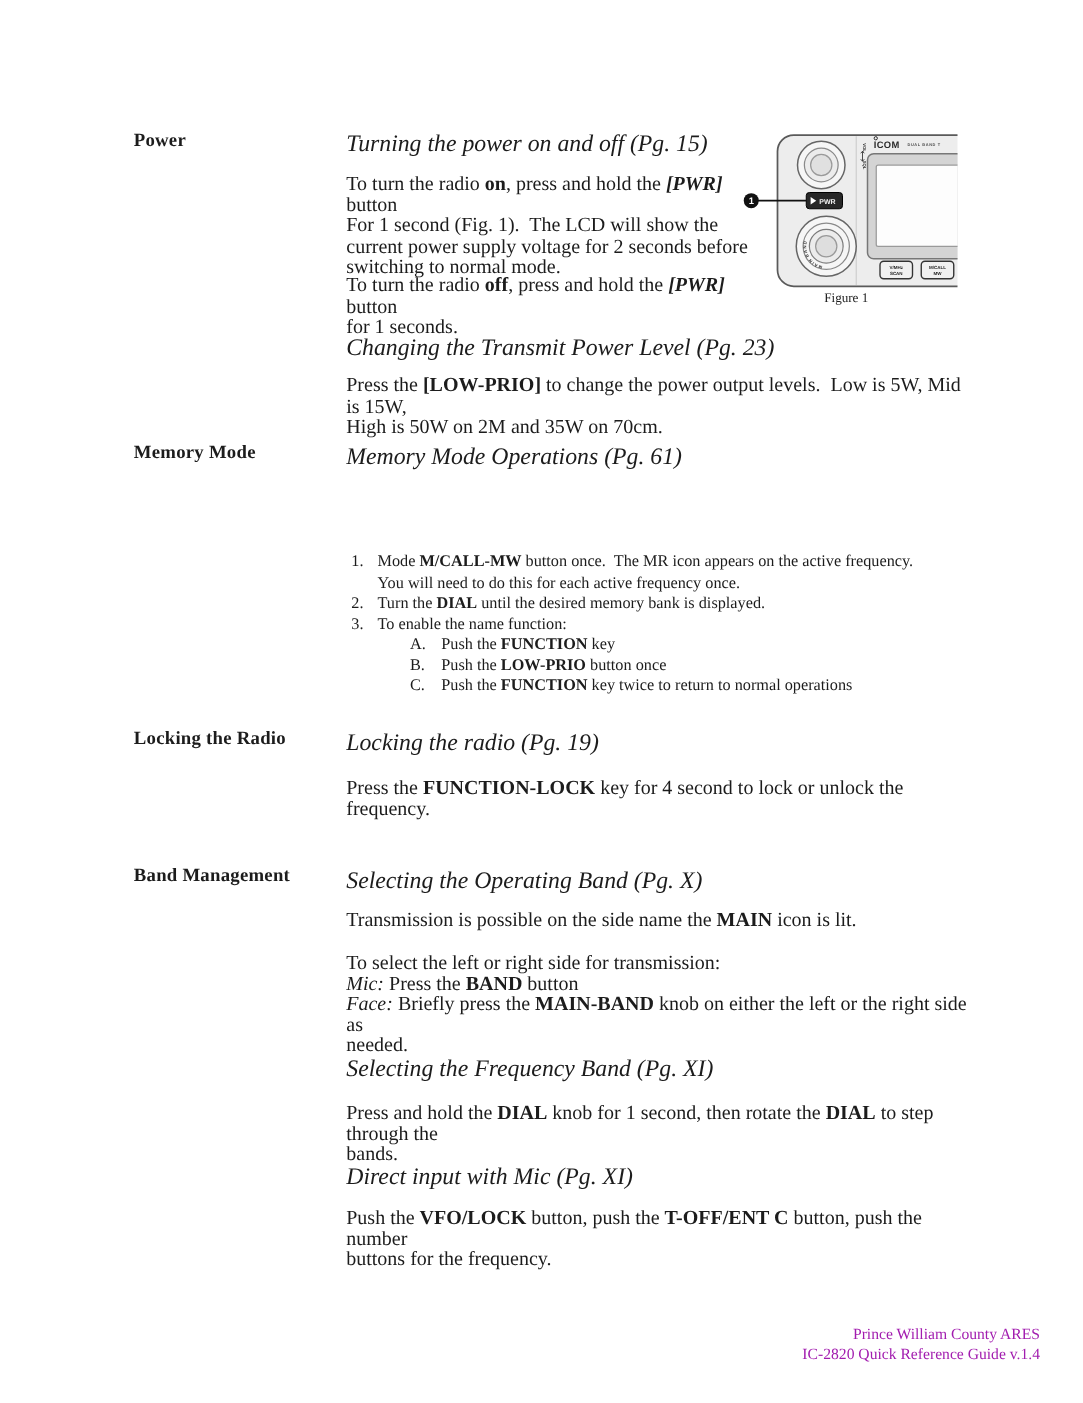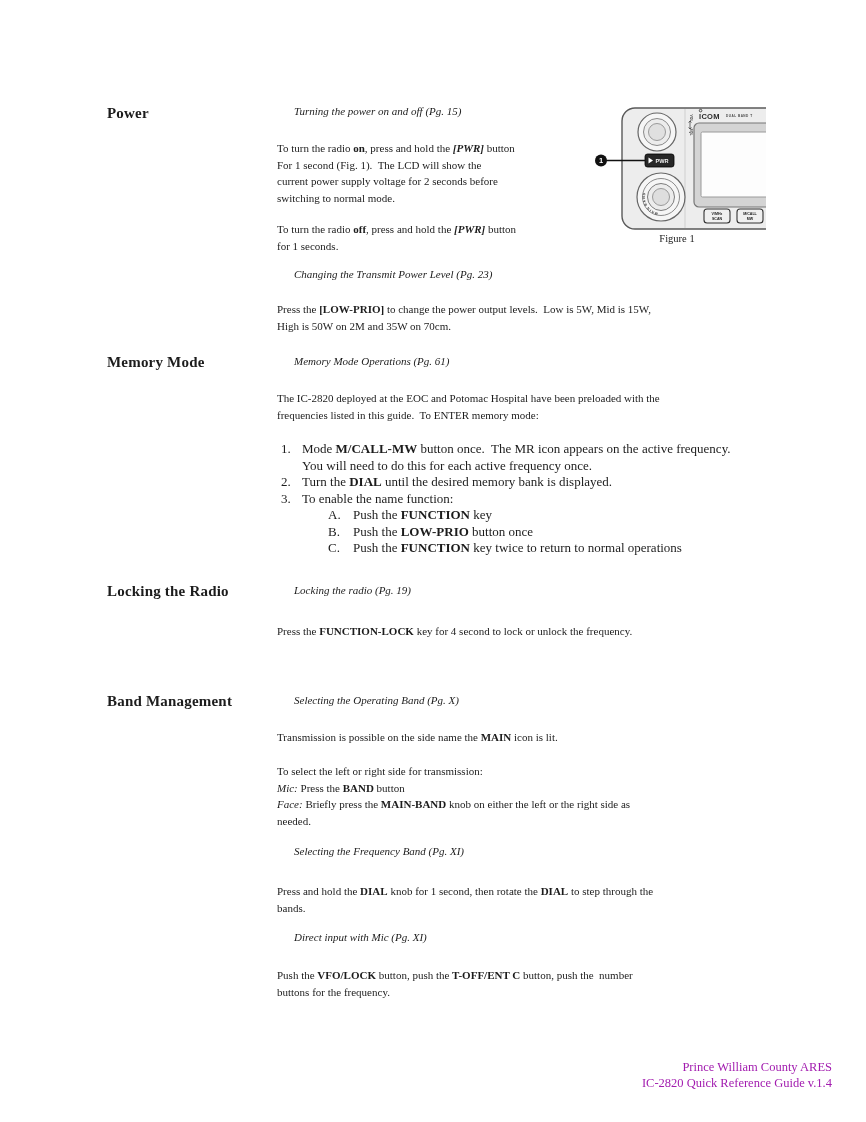--- a/index.html
+++ b/index.html
@@ -11,27 +11,27 @@
     color:#1c1c1c;
     overflow:hidden;
   }
   .sec-heading{
     position:absolute;left:107px;
     font-size:15px;font-weight:bold;
     letter-spacing:.2px;
     white-space:nowrap;
   }
   .subhead{
-    position:absolute;left:294px;
-    font-size:11px;font-style:italic;
+    position:absolute;left:277px;
+    font-size:19px;font-style:italic;
     white-space:nowrap;
   }
   .block{
     position:absolute;left:277px;width:505px;
-    font-size:11px;line-height:16.5px;
+    font-size:16px;line-height:16.5px;
     white-space:pre-wrap;
   }
   .block b{font-weight:bold;}
   .italic{font-style:italic;}
   .list{position:absolute;left:281px;width:500px;font-size:13px;line-height:16.5px;}
   .li{display:flex;}
   .li-num{width:21px;flex-shrink:0;}
   .li-body{white-space:pre-wrap;}
   .sublist{margin-left:47px;}
   .sublist .li-num{width:25px;}
@@ -49,21 +49,20 @@
 
   <div class="sec-heading" style="top:105px">Power</div>
   <div class="subhead" style="top:105px">Turning the power on and off (Pg. 15)</div>
   <div class="block" style="top:140px;width:330px"><span>To turn the radio </span><b>on</b><span>, press and hold the </span><b class="italic">[PWR]</b><span> button</span><br><span>For 1 second (Fig. 1).  The LCD will show the</span><br><span>current power supply voltage for 2 seconds before</span><br><span>switching to normal mode.</span></div>
   <div class="block" style="top:221px;width:330px"><span>To turn the radio </span><b>off</b><span>, press and hold the </span><b class="italic">[PWR]</b><span> button</span><br><span>for 1 seconds.</span></div>
   <div class="subhead" style="top:268px">Changing the Transmit Power Level (Pg. 23)</div>
   <div class="block" style="top:301px"><span>Press the </span><b>[LOW-PRIO]</b><span> to change the power output levels.  Low is 5W, Mid is 15W,</span><br><span>High is 50W on 2M and 35W on 70cm.</span></div>
 
   <div class="sec-heading" style="top:354px">Memory Mode</div>
   <div class="subhead" style="top:355px">Memory Mode Operations (Pg. 61)</div>
-  <div class="block" style="top:390px"><span>The IC-2820 deployed at the EOC and Potomac Hospital have been preloaded with the</span><br><span>frequencies listed in this guide.  To ENTER memory mode:</span></div>
 
   <div class="list" style="top:441px">
     <div class="li">
       <span class="li-num">1.</span>
       <span class="li-body"><span>Mode </span><b>M/CALL-MW</b><span> button once.  The MR icon appears on the active frequency.</span><br><span>You will need to do this for each active frequency once.</span></span>
     </div>
     <div class="li">
       <span class="li-num">2.</span>
       <span class="li-body"><span>Turn the </span><b>DIAL</b><span> until the desired memory bank is displayed.</span></span>
     </div>

